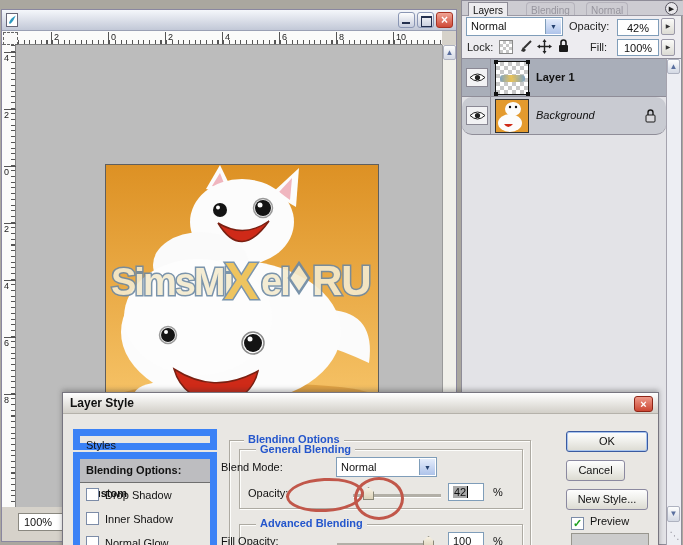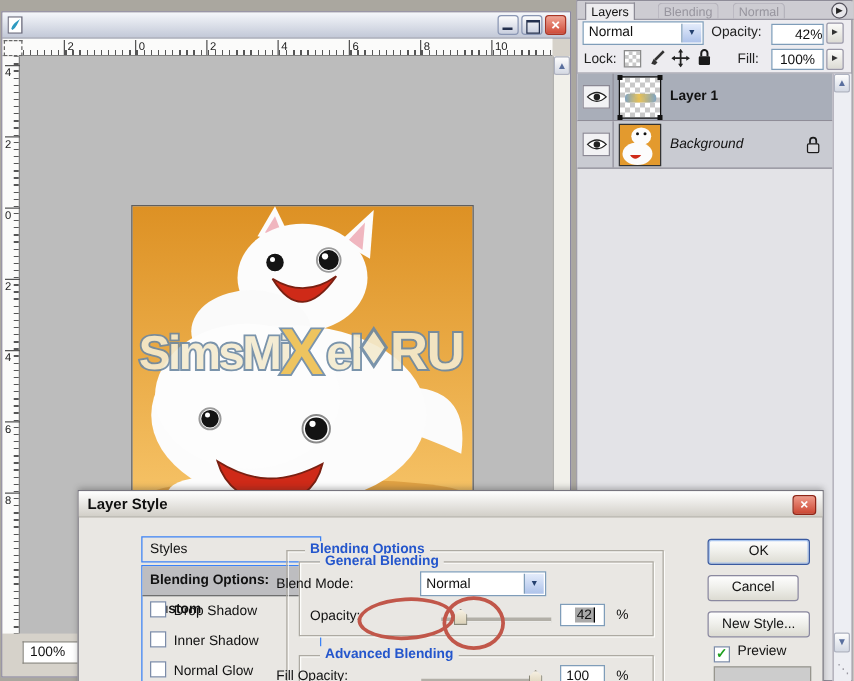--- a/index.html
+++ b/index.html
@@ -73,21 +73,21 @@
   #pal-grip{position:absolute;left:1px;top:468px;width:13px;height:17px;color:#9a98a2;font-size:10px;line-height:17px;text-align:center;}
 
   
   #dialog{left:62px;top:392px;width:597px;height:160px;background:#e9e7e3;border:1px solid #77757f;
           box-sizing:border-box;box-shadow:0 -2px 5px rgba(40,40,40,.35);}
   #dlg-title{left:0;top:0;width:595px;height:21px;background:linear-gradient(180deg,#ffffff,#d2cfc8);
              border-bottom:1px solid #b5b2aa;line-height:21px;padding-left:7px;font-weight:bold;font-size:12px;box-sizing:border-box;}
   #dlg-close{left:571px;top:3px;width:19px;height:16px;background:linear-gradient(180deg,#ee9a8a,#cc4632);
              border:1px solid #8e2416;border-radius:3px;color:#fff;font-weight:bold;font-size:11px;line-height:14px;
              text-align:center;box-sizing:border-box;}
-  .blackbox{border:1px solid #3b82f6;box-sizing:border-box;margin-left:40px;}
+  .blackbox{border:7px solid #3b82f6;box-sizing:border-box;}
   #styles-header{left:10px;top:36px;width:144px;height:21px;line-height:19px;padding-left:6px;}
   #styles-list{left:10px;top:59px;width:144px;height:110px;}
   .style-item{position:relative;height:24px;line-height:24px;padding-left:6px;}
   .style-item.sel{background:#bdbdc0;font-weight:bold;border-bottom:1px solid #6f6f6f;height:23px;line-height:23px;}
   .cbx{display:inline-block;width:11px;height:11px;background:#fff;border:1px solid #7c8ca8;vertical-align:-2px;margin-right:6px;
        font-size:11px;line-height:11px;text-align:center;color:#1fa01f;font-weight:bold;}
   .groupbox{position:absolute;border:1px solid #adaaa2;box-shadow:inset 1px 1px 0 #fdfdfb,1px 1px 0 #fdfdfb;}
   .grouplabel{position:absolute;background:#e9e7e3;padding:0 4px;color:#2456cc;font-weight:bold;font-size:11px;z-index:2;white-space:nowrap;}
   .rlabel{position:absolute;}
   .slider-track{position:absolute;height:3px;background:#b2afa7;border-bottom:1px solid #fff;}
@@ -220,21 +220,21 @@
       <div class="abs" id="pal-round-btn">
         <span>▶</span>
       </div>
     </div>
 
     <div class="abs fieldbox" style="left:4px;top:16px;width:97px;height:19px;padding-left:4px;">
       <span>Normal</span>
       <span class="ddarrow" style="font-size:7px;">▼</span>
     </div>
     <span class="pal-label" style="left:107px;top:19px;">Opacity:</span>
-    <div class="abs fieldbox" style="left:155px;top:18px;width:42px;height:17px;text-align:right;">
+    <div class="abs fieldbox" style="left:155px;top:18px;width:42px;height:17px;text-align:center;">
       <span>42%</span>
     </div>
     <div class="abs spinbtn" style="left:199px;top:17px;width:14px;height:17px;">
       <span>▶</span>
     </div>
 
     <span class="pal-label" style="left:5px;top:40px;">Lock:</span>
     <div class="abs checker" style="left:37px;top:39px;width:12px;height:12px;border:1px solid #8a8a8a;background-size:6px 6px;"></div>
     <svg class="abs" style="left:57px;top:38px;" width="14" height="14">
       <polygon points="2,12 4,8 7,11 5,13" fill="#333"></polygon>
@@ -275,21 +275,21 @@
         <div class="thumb checker" style="border:1px solid #111;">
           <div style="position:absolute;left:4px;top:13px;width:25px;height:7px;border-radius:3px;background:linear-gradient(90deg,#7aa0c0,#e8c050 45%,#7aa0c0);opacity:.95;"></div>
           <div class="corner" style="left:-2px;top:-2px;"></div>
             <div class="corner" style="right:-2px;top:-2px;"></div>
           <div class="corner" style="left:-2px;bottom:-2px;"></div>
             <div class="corner" style="right:-2px;bottom:-2px;"></div>
         </div>
         <span class="layer-name" style="font-weight:bold;">Layer 1</span>
       </div>
 
-      <div class="layer-row" style="top:38px;background:#c9cbd2;">
+      <div class="layer-row" style="top:38px;background:#c9cbd2;border-radius:10px;">
         <div class="eye-cell">
           <div class="eye-box">
             <svg width="17" height="11">
                 <path d="M1,5.5 Q8.5,-1.5 16,5.5 Q8.5,12.5 1,5.5 Z" fill="#fff" stroke="#222"></path>
                 <circle cx="8.5" cy="5.5" r="2.6" fill="#222"></circle>
               </svg>
           </div>
         </div>
         <div class="thumb" style="border:1px solid #333;">
           <svg width="32" height="32">
@@ -353,37 +353,37 @@
 
     <span class="rlabel" style="left:158px;top:68px;width:110px;z-index:3;">Blend Mode:</span>
     <div class="abs fieldbox" style="left:273px;top:64px;width:101px;height:20px;padding-left:4px;line-height:18px;z-index:3;">
       <span>Normal</span>
       <span class="ddarrow" style="line-height:17px;font-size:7px;">▼</span>
     </div>
 
     <span class="rlabel" style="left:185px;top:94px;width:90px;z-index:3;">Opacity:</span>
     <div class="slider-track" style="left:290px;top:101px;width:88px;z-index:3;"></div>
     <div class="slider-thumb" style="left:300px;top:94px;z-index:3;"></div>
-    <div class="abs fieldbox" style="left:385px;top:90px;width:36px;height:18px;padding-left:4px;z-index:3;text-align:center;">
+    <div class="abs fieldbox" style="left:385px;top:90px;width:36px;height:18px;padding-left:4px;z-index:3;">
       <span id="sel42">42</span>
     </div>
     <span class="abs" style="left:430px;top:93px;z-index:3;">%</span>
 
     <div class="groupbox" style="left:176px;top:131px;width:282px;height:40px;background:#e9e7e3;"></div>
     <span class="grouplabel" style="left:193px;top:124px;">Advanced Blending</span>
     <span class="rlabel" style="left:158px;top:142px;width:110px;z-index:3;">Fill Opacity:</span>
     <div class="slider-track" style="left:274px;top:150px;width:96px;z-index:3;"></div>
     <div class="slider-thumb" style="left:360px;top:143px;z-index:3;"></div>
     <div class="abs fieldbox" style="left:385px;top:139px;width:36px;height:18px;padding-left:4px;z-index:3;">
       <span>100</span>
     </div>
     <span class="abs" style="left:430px;top:142px;z-index:3;">%</span>
 
     <div class="xpbtn default" style="left:503px;top:38px;width:82px;height:21px;"><span>OK</span></div>
-    <div class="xpbtn" style="left:503px;top:67px;width:73px;height:21px;"><span>Cancel</span></div>
+    <div class="xpbtn" style="left:503px;top:67px;width:59px;height:21px;"><span>Cancel</span></div>
     <div class="xpbtn" style="left:503px;top:96px;width:82px;height:21px;"><span>New Style...</span></div>
     <div class="abs" style="left:508px;top:122px;">
       <span class="cbx">✓</span><span>Preview</span>
     </div>
     <div class="abs" id="preview-swatch"></div>
   </div>
 
   <div class="red-ellipse" style="left:286px;top:478px;width:72px;height:28px;transform:rotate(-3deg);"></div>
   <div class="red-ellipse" style="left:354px;top:477px;width:44px;height:37px;"></div>
 

